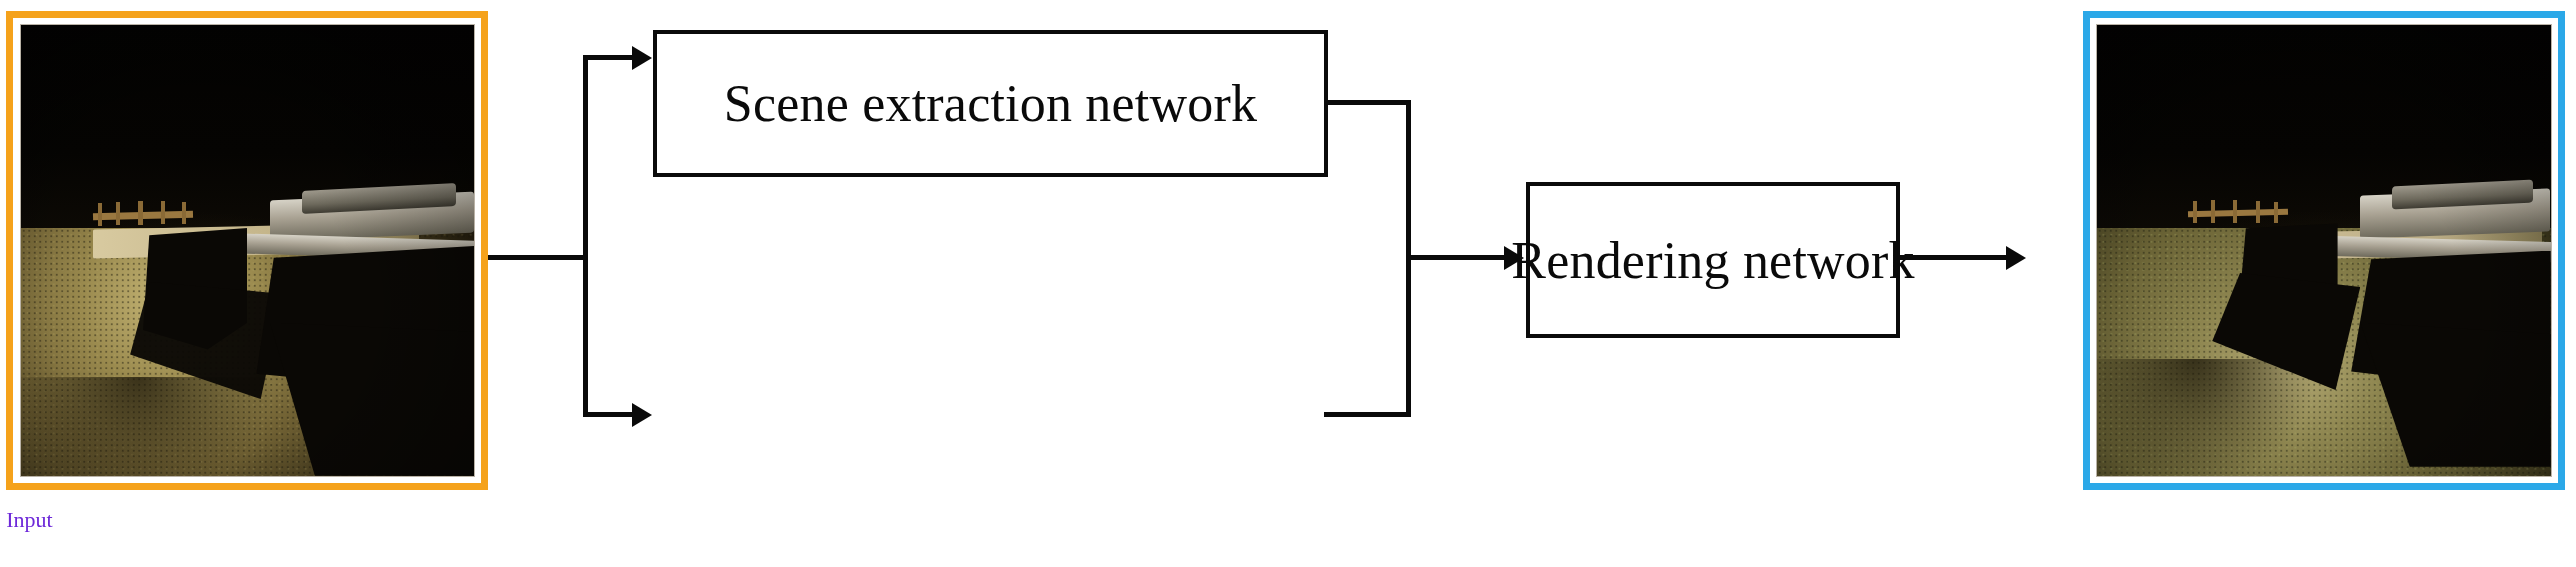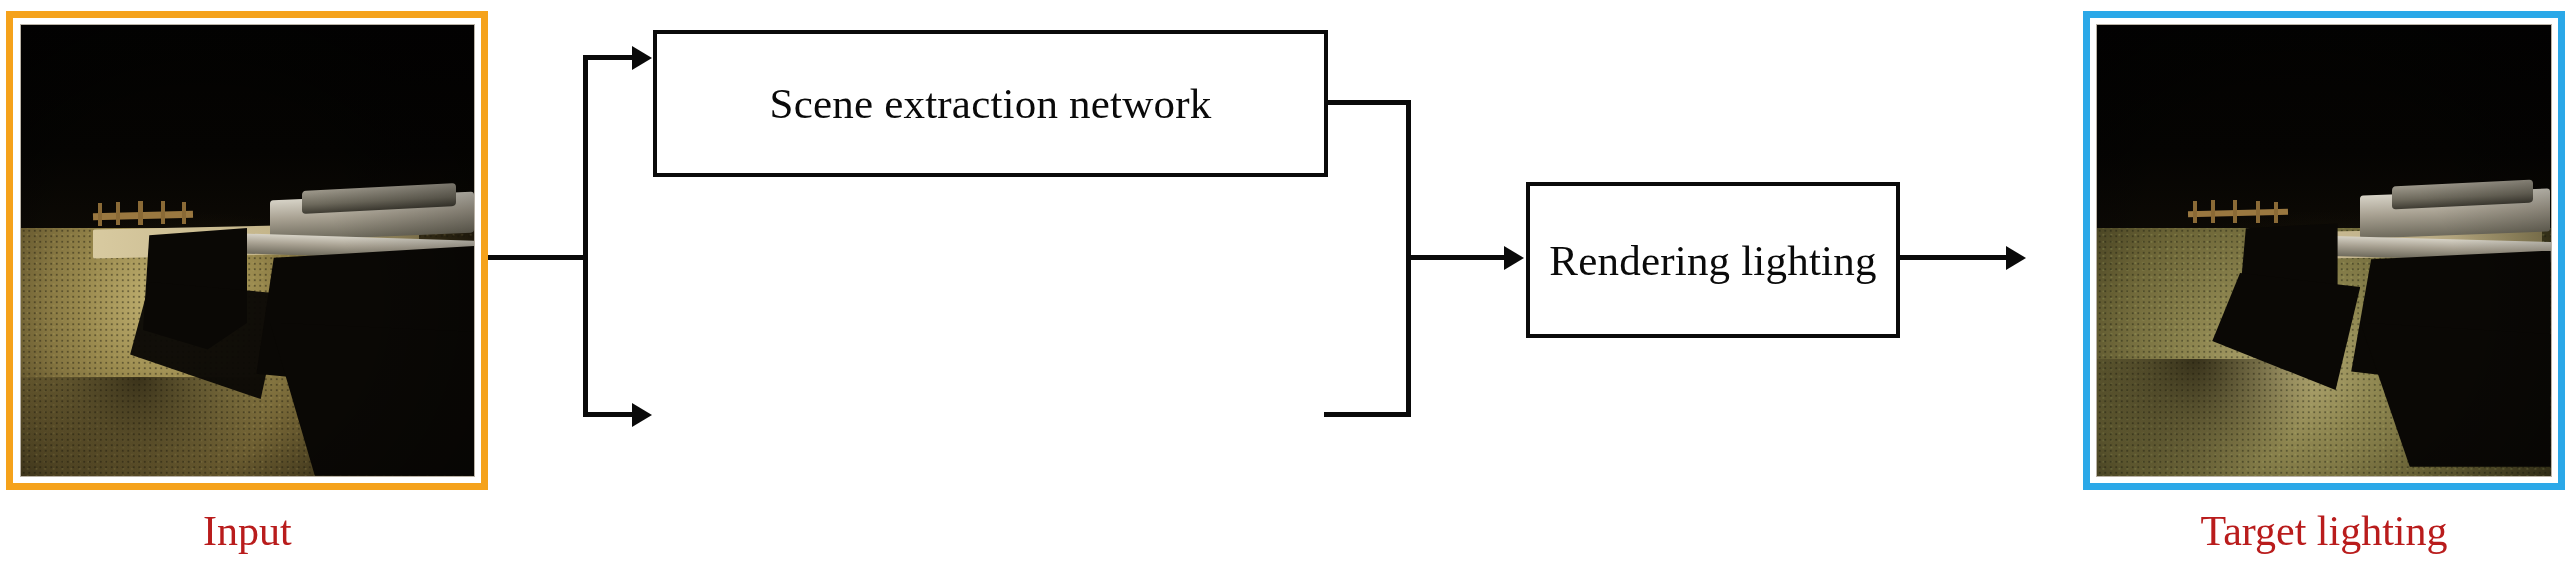--- a/index.html
+++ b/index.html
@@ -90,39 +90,39 @@
     position: absolute;
     background: #8a6a36;
   }
   .fence-rail {
     position: absolute;
     background: #9a7840;
   }
 
   .caption {
     position: absolute;
-    text-align: center;
-    font-size: 42px;
-    color: #b91c1c;
+    text-align: left;
+    font-size: 22px;
+    color: #6d28d9;
     font-family: "Liberation Serif", "DejaVu Serif", serif;
     white-space: nowrap;
   }
 
   
   .proc-box {
     position: absolute;
     box-sizing: border-box;
     border: 4px solid #0a0a0a;
     background: #ffffff;
     display: flex;
     align-items: center;
     justify-content: center;
   }
   .proc-label {
-    font-size: 43px;
+    font-size: 52px;
     color: #0a0a0a;
     letter-spacing: 0.2px;
     white-space: nowrap;
     font-family: "Liberation Serif", "DejaVu Serif", serif;
   }
 
   
   .hline {
     position: absolute;
     height: 4.7px;
@@ -201,21 +201,21 @@
   </div>
 
 
   <div class="hline" style="left:1324px; top:100px; width:87px;"></div>
   <div class="hline" style="left:1324px; top:412px; width:87px;"></div>
   <div class="vline" style="left:1406px; top:100px; width:4.7px; height:317px;"></div>
   <div class="hline" style="left:1406px; top:255px; width:111px;"></div>
   <div class="arrowhead" style="left:1504px; top:246px;"></div>
 
   <div class="proc-box" style="left:1526px; top:182px; width:374px; height:156px;">
-    <span class="proc-label">Rendering lighting</span>
+    <span class="proc-label">Rendering network</span>
   </div>
 
   <div class="hline" style="left:1900px; top:255px; width:118px;"></div>
   <div class="arrowhead" style="left:2006px; top:246px;"></div>
 
   <div class="photo-panel" style="left:2083px; top:11px; width:482px; height:479px;">
     <div class="photo-frame blue">
       <div class="photo-inner">
         <div class="sky"></div>
         <div class="horizon-glow" style="background: radial-gradient(ellipse 60% 100% at 55% 100%,
@@ -253,16 +253,15 @@
                     clip-path: polygon(10% 6%, 100% 0%, 100% 100%, 0% 84%);"></div>
         <div class="shadow-block" style="left:58%; top:66%; width:42%; height:32%;
                     clip-path: polygon(0% 0%, 100% 8%, 100% 100%, 26% 100%);"></div>
 
         <div style="position:absolute; inset:0;
                     background: radial-gradient(ellipse 85% 85% at 45% 62%,
                       rgba(0,0,0,0) 42%, rgba(0,0,0,.40) 100%);"></div>
       </div>
     </div>
   </div>
-  <div class="caption" style="left:2083px; top:507px; width:482px;">Target lighting</div>
 
 </div>
 
 
 </body></html>

